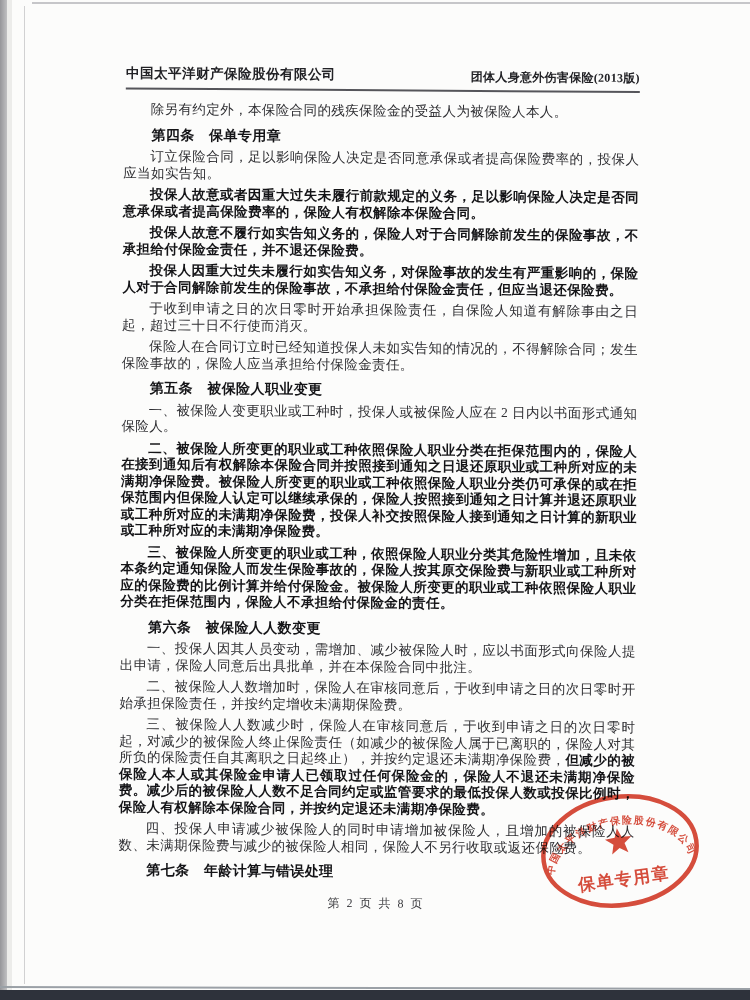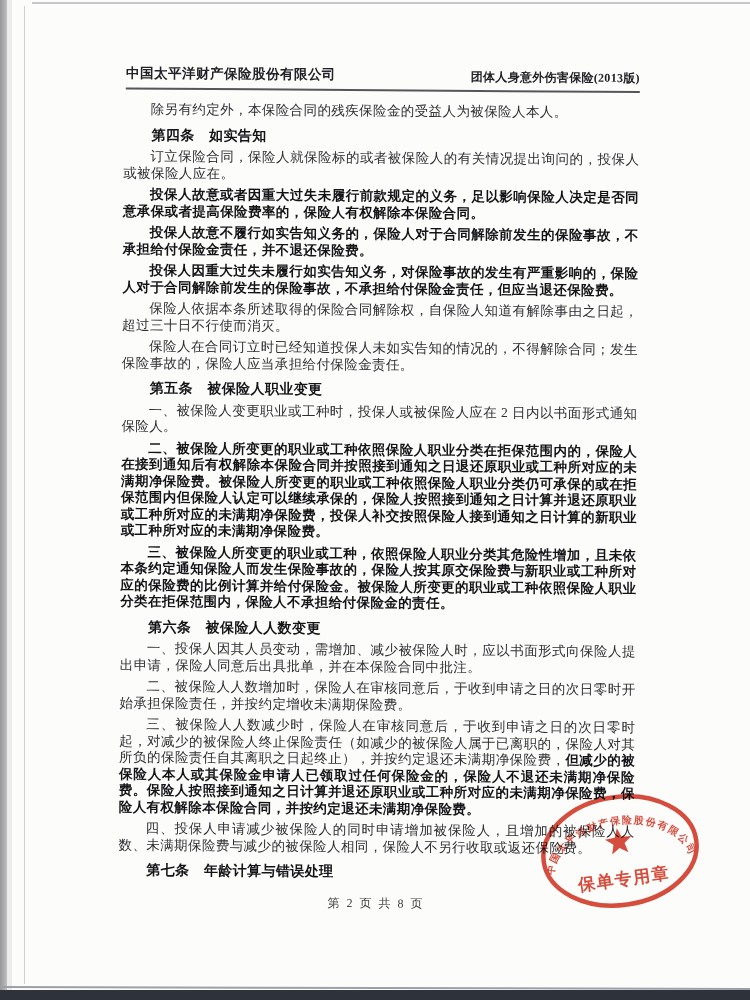--- a/index.html
+++ b/index.html
@@ -46,35 +46,35 @@
 
 <div class="tilt">
 
   <div class="hdr">
     <span class="hdr-left">中国太平洋财产保险股份有限公司</span>
     <span class="hdr-right">团体人身意外伤害保险(2013版)</span>
   </div>
 
   <div class="doc" id="doc-body">
       <p class="para"><span>除另有约定外，本保险合同的残疾保险金的受益人为被保险人本人。</span></p>
-      <p class="heading"><span class="b">第四条　如实告知</span></p>
-      <p class="para"><span>订立保险合同，保险人就保险标的或者被保险人的有关情况提出询问的，投保人或被保险人应在。</span></p>
+      <p class="heading"><span class="b">第四条　保单专用章</span></p>
+      <p class="para"><span>订立保险合同，足以影响保险人决定是否同意承保或者提高保险费率的，投保人应当如实告知。</span></p>
       <p class="para"><span class="b">投保人故意或者因重大过失未履行前款规定的义务，足以影响保险人决定是否同意承保或者提高保险费率的，保险人有权解除本保险合同。</span></p>
       <p class="para"><span class="b">投保人故意不履行如实告知义务的，保险人对于合同解除前发生的保险事故，不承担给付保险金责任，并不退还保险费。</span></p>
       <p class="para"><span class="b">投保人因重大过失未履行如实告知义务，对保险事故的发生有严重影响的，保险人对于合同解除前发生的保险事故，不承担给付保险金责任，但应当退还保险费。</span></p>
-      <p class="para"><span>保险人依据本条所述取得的保险合同解除权，自保险人知道有解除事由之日起，超过三十日不行使而消灭。</span></p>
+      <p class="para"><span>于收到申请之日的次日零时开始承担保险责任，自保险人知道有解除事由之日起，超过三十日不行使而消灭。</span></p>
       <p class="para"><span>保险人在合同订立时已经知道投保人未如实告知的情况的，不得解除合同；发生保险事故的，保险人应当承担给付保险金责任。</span></p>
       <p class="heading"><span class="b">第五条　被保险人职业变更</span></p>
       <p class="para"><span>一、被保险人变更职业或工种时，投保人或被保险人应在 2 日内以书面形式通知保险人。</span></p>
       <p class="para"><span class="b">二、被保险人所变更的职业或工种依照保险人职业分类在拒保范围内的，保险人在接到通知后有权解除本保险合同并按照接到通知之日退还原职业或工种所对应的未满期净保险费。被保险人所变更的职业或工种依照保险人职业分类仍可承保的或在拒保范围内但保险人认定可以继续承保的，保险人按照接到通知之日计算并退还原职业或工种所对应的未满期净保险费，投保人补交按照保险人接到通知之日计算的新职业或工种所对应的未满期净保险费。</span></p>
       <p class="para"><span class="b">三、被保险人所变更的职业或工种，依照保险人职业分类其危险性增加，且未依本条约定通知保险人而发生保险事故的，保险人按其原交保险费与新职业或工种所对应的保险费的比例计算并给付保险金。被保险人所变更的职业或工种依照保险人职业分类在拒保范围内，保险人不承担给付保险金的责任。</span></p>
       <p class="heading"><span class="b">第六条　被保险人人数变更</span></p>
       <p class="para"><span>一、投保人因其人员变动，需增加、减少被保险人时，应以书面形式向保险人提出申请，保险人同意后出具批单，并在本保险合同中批注。</span></p>
       <p class="para"><span>二、被保险人人数增加时，保险人在审核同意后，于收到申请之日的次日零时开始承担保险责任，并按约定增收未满期保险费。</span></p>
-      <p class="para"><span>三、被保险人人数减少时，保险人在审核同意后，于收到申请之日的次日零时起，对减少的被保险人终止保险责任（如减少的被保险人属于已离职的，保险人对其所负的保险责任自其离职之日起终止），并按约定退还未满期净保险费，</span><span class="b">但减少的被保险人本人或其保险金申请人已领取过任何保险金的，保险人不退还未满期净保险费。保险人按照接到通知之日计算并退还原职业或工种所对应的未满期净保险费，保险人有权解除本保险合同，并按约定退还未满期净保险费。</span></p>
+      <p class="para"><span>三、被保险人人数减少时，保险人在审核同意后，于收到申请之日的次日零时起，对减少的被保险人终止保险责任（如减少的被保险人属于已离职的，保险人对其所负的保险责任自其离职之日起终止），并按约定退还未满期净保险费，</span><span class="b">但减少的被保险人本人或其保险金申请人已领取过任何保险金的，保险人不退还未满期净保险费。减少后的被保险人人数不足合同约定或监管要求的最低投保人数或投保比例时，保险人有权解除本保险合同，并按约定退还未满期净保险费。</span></p>
       <p class="para"><span>四、投保人申请减少被保险人的同时申请增加被保险人，且增加的被保险人人数、未满期保险费与减少的被保险人相同，保险人不另行收取或返还保险费。</span></p>
       <p class="heading"><span class="b">第七条　年龄计算与错误处理</span></p>
     </div>
 
   <div class="ftr">第 2 页  共 8 页</div>
 
 </div>
 
 <svg class="seal" viewBox="0 0 168 122">
   <ellipse cx="84" cy="61" rx="77" ry="54" fill="none" stroke="#d43a28" stroke-width="4.5"></ellipse>

